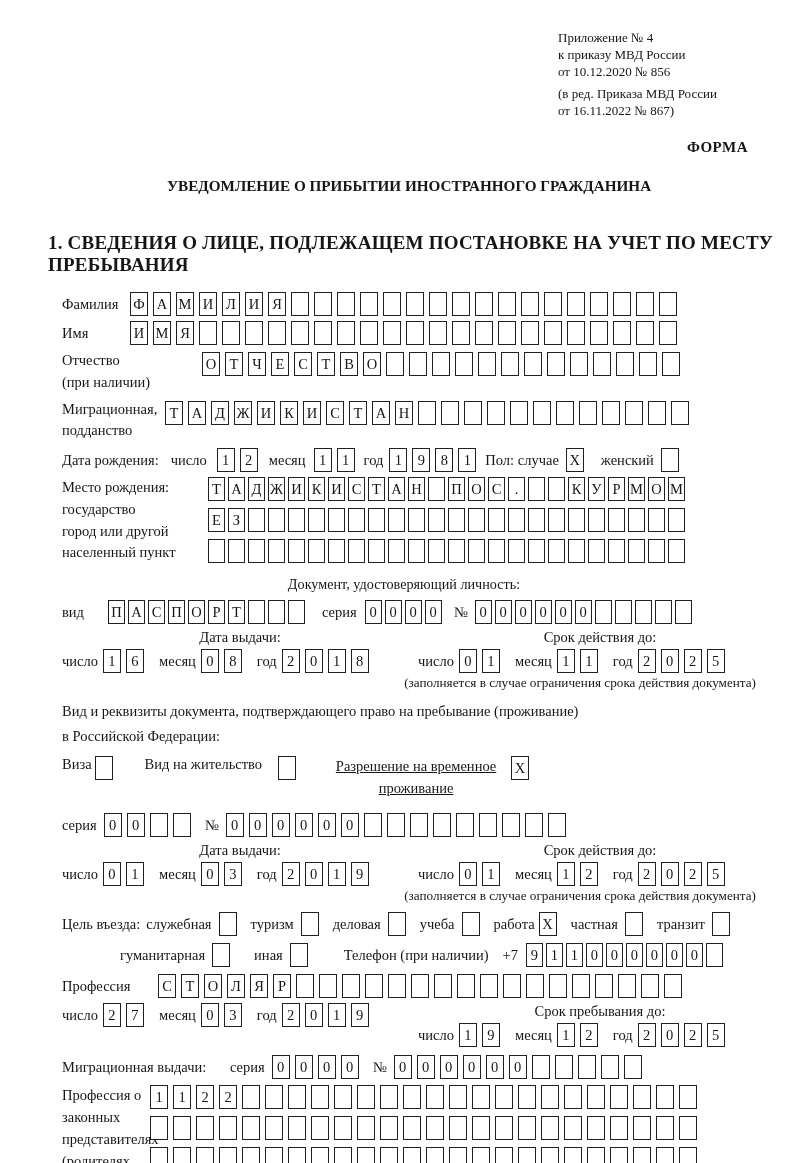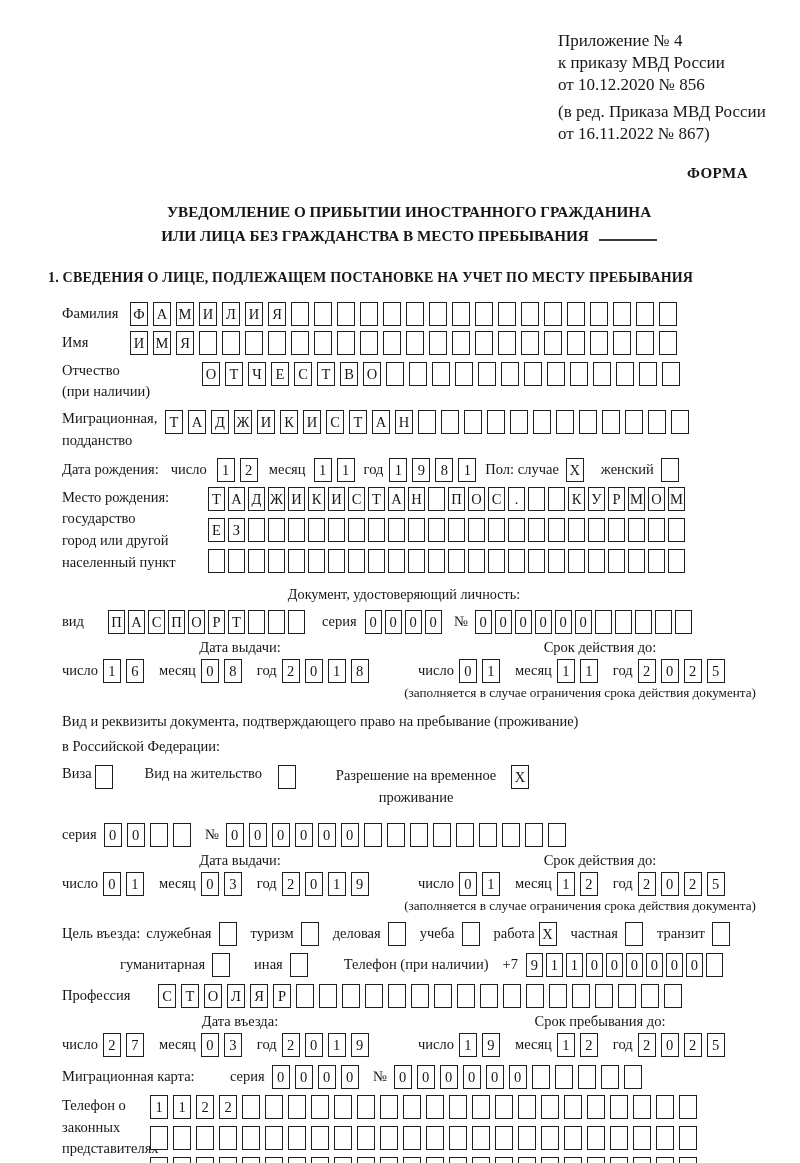--- a/index.html
+++ b/index.html
@@ -1,26 +1,26 @@
 <!DOCTYPE html>
 <html><head>
 <meta charset="utf-8">
 <style>
   html,body{margin:0;padding:0;background:#e9e9e9;}
   .page{
     position:relative;width:800px;height:1163px;margin:0 auto;background:#fff;
     font-family:"Liberation Serif","DejaVu Serif",serif;color:#161616;
     box-sizing:border-box;padding:30px 18px 0 62px;overflow:hidden;
   }
-  .refblock{margin-left:auto;width:224px;font-size:17px;line-height:1.3;}
+  .refblock{margin-left:auto;width:224px;font-size:13px;line-height:1.3;}
   .refblock .gap{margin-top:5px;}
   .forma{margin-top:20px;padding-right:34px;text-align:right;font-weight:bold;font-size:15px;letter-spacing:.5px;}
   .title{margin-top:18px;text-align:center;font-weight:bold;font-size:15.2px;line-height:1.55;padding-right:26px;}
   .blank-line{display:inline-block;width:58px;border-bottom:2.2px solid #3a3a3a;height:12px;margin-left:10px;}
-  .section-title{margin-top:22px;margin-left:-14px;font-weight:bold;font-size:14px;letter-spacing:.2px;margin-bottom:16px;}
+  .section-title{margin-top:34px;margin-left:-14px;font-weight:bold;font-size:19px;letter-spacing:.2px;margin-bottom:16px;}
   .row{display:flex;align-items:center;margin-bottom:5px;}
   .row.top{align-items:flex-start;}
   .lbl{font-size:14.5px;flex:none;}
   .lbl2{font-size:14.5px;line-height:1.5;}
   .boxes{display:flex;flex-wrap:nowrap;align-items:center;}
   .box{
     display:inline-flex;flex:none;align-items:center;justify-content:center;
     width:18px;height:24px;border:1.6px solid #1f1f1f;margin-right:5px;
     font-size:14.5px;background:#fff;box-sizing:border-box;padding-top:1px;
   }
@@ -38,21 +38,21 @@
   .dg-header{text-align:center;font-size:14.5px;margin-bottom:3px;}
   .dg-row{display:flex;align-items:center;}
   .dg-row .lbl{margin-right:5px;}
   .dg-row .grp{display:flex;align-items:center;margin-right:10px;}
   .note{ text-align:right;padding-right:26px;font-size:13.2px;margin-top:2px;margin-bottom:8px;}
   .intro{font-size:14.5px;line-height:1.75;margin-top:6px;}
   .opts{display:flex;align-items:flex-start;margin:6px 0 14px;}
   .opt{display:flex;align-items:flex-start;margin-right:13px;}
   .opt .c-lbl{text-align:center;font-size:14.5px;line-height:1.5;}
   .opt .nw{white-space:nowrap;font-size:14.5px;}
-  .w170{width:176px;}
+  .w170{width:176px;text-decoration:underline;}
   .w172{width:172px;}
   .purposes{display:flex;align-items:center;flex-wrap:nowrap;margin-bottom:7px;}
   .purposes .p{display:flex;align-items:center;margin-right:9px;}
   .purposes .p .lbl{margin-right:0;}
   .indent58{padding-left:58px;}
   .phone-lbl{margin:0 14px 0 22px;}
   .bp{display:flex;align-items:flex-start;margin-bottom:4px;}
   .bp-labels{width:146px;flex:none;}
   .bp-rows .boxes{margin-bottom:7px;}
   .reps{display:flex;align-items:flex-start;margin-top:6px;}
@@ -72,21 +72,20 @@
     <div>к приказу МВД России</div>
     <div>от 10.12.2020 № 856</div>
     <div class="gap">(в ред. Приказа МВД России</div>
     <div>от 16.11.2022 № 867)</div>
   </div>
 
   <div class="forma">ФОРМА</div>
 
   <div class="title">
     <div>УВЕДОМЛЕНИЕ О ПРИБЫТИИ ИНОСТРАННОГО ГРАЖДАНИНА</div>
-    <div><span>ИЛИ ЛИЦА БЕЗ ГРАЖДАНСТВА В МЕСТО ПРЕБЫВАНИЯ</span><span class="blank-line"></span></div>
   </div>
 
   <div class="section-title">1. СВЕДЕНИЯ О ЛИЦЕ, ПОДЛЕЖАЩЕМ ПОСТАНОВКЕ НА УЧЕТ ПО МЕСТУ ПРЕБЫВАНИЯ</div>
 
   <div class="row">
     <span class="lbl w-label-sm">Фамилия</span>
     <span class="boxes">
         <span class="box">Ф</span>
         <span class="box">А</span>
         <span class="box">М</span>
@@ -584,21 +583,20 @@
         <span class="box"></span>
         <span class="box"></span>
         <span class="box"></span>
         <span class="box"></span>
         <span class="box"></span>
       </span>
   </div>
 
   <div class="dates-pair">
     <div class="dcol-l">
-      <div class="dg-header">Дата въезда:</div>
       <div class="dg-row">
         <span class="lbl">число</span>
         <span class="grp boxes">
             <span class="box">2</span>
             <span class="box">7</span>
           </span>
         <span class="lbl">месяц</span>
         <span class="grp boxes">
             <span class="box">0</span>
             <span class="box">3</span>
@@ -630,21 +628,21 @@
             <span class="box">2</span>
             <span class="box">0</span>
             <span class="box">2</span>
             <span class="box">5</span>
           </span>
       </div>
     </div>
   </div>
 
   <div class="row" style="margin-top:8px;">
-    <span class="lbl mig-lbl">Миграционная карта:</span>
+    <span class="lbl mig-lbl">Миграционная выдачи:</span>
     <span class="lbl ser-lbl">серия</span>
     <span class="boxes">
         <span class="box">0</span>
         <span class="box">0</span>
         <span class="box">0</span>
         <span class="box">0</span>
       </span>
     <span class="lbl num-lbl">№</span>
     <span class="boxes">
         <span class="box">0</span>
@@ -656,21 +654,21 @@
         <span class="box"></span>
         <span class="box"></span>
         <span class="box"></span>
         <span class="box"></span>
         <span class="box"></span>
       </span>
   </div>
 
   <div class="reps">
     <div class="reps-labels lbl2">
-      <div>Телефон о</div>
+      <div>Профессия о</div>
       <div>законных</div>
       <div>представителях</div>
       <div>(родителях,</div>
 
     </div>
     <div class="reps-rows">
       <div class="boxes">
           <span class="box">1</span>
           <span class="box">1</span>
           <span class="box">2</span>

